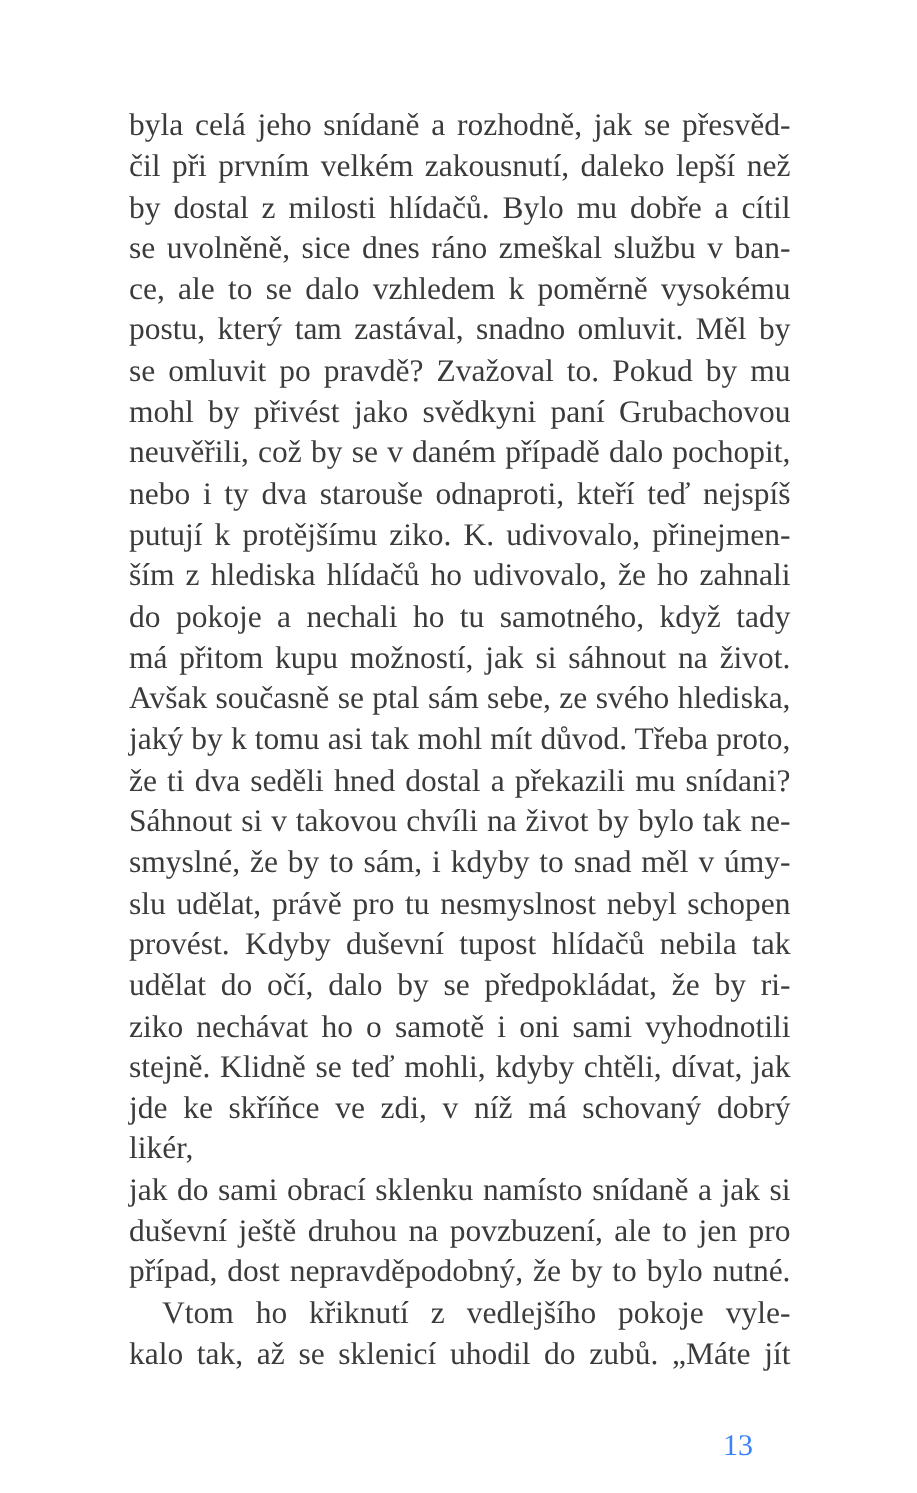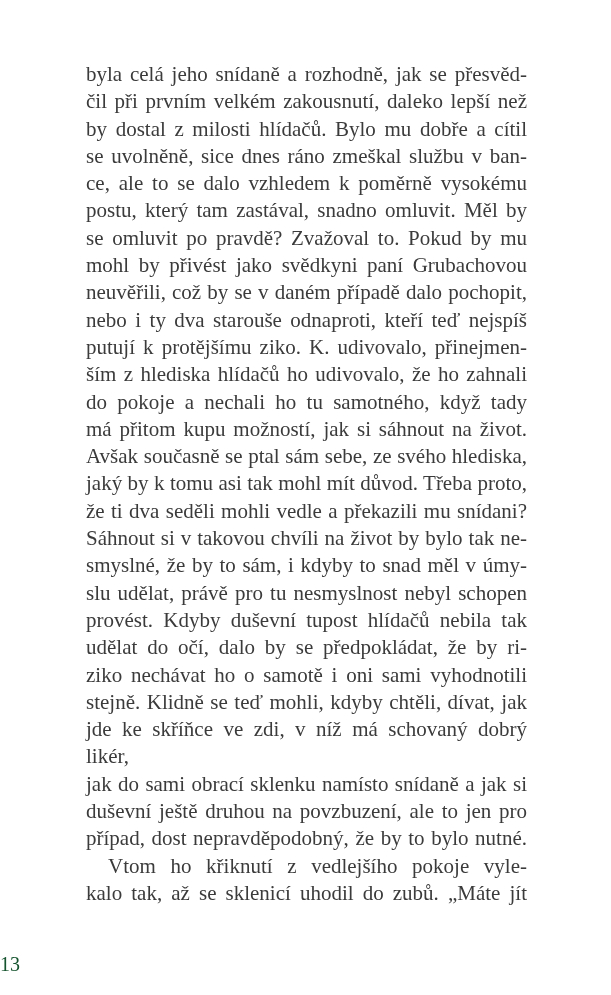--- a/index.html
+++ b/index.html
@@ -12,43 +12,43 @@
     width: 611px;
     height: 995px;
     background: #ffffff;
     overflow: hidden;
     font-family: "Liberation Serif", "DejaVu Serif", serif;
     color: #3b3b3b;
   }
   .text-block {
     position: absolute;
     left: 86px;
-    top: 61px;
+    top: 70px;
     width: 441px;
   }
   .line {
     font-size: 21px;
     line-height: 27.3px;
     white-space: normal;
     text-align: justify;
     text-align-last: justify;
     -moz-text-align-last: justify;
   }
   .line.indent {
     padding-left: 22px;
   }
   .page-number {
     position: absolute;
     left: 0;
     width: 502px;
     top: 951px;
-    text-align: left;
+    text-align: right;
     font-size: 20px;
     line-height: 26px;
-    color: #14532d;
+    color: #3b82f6;
   }
 </style>
 </head>
 <body>
 
 <div class="page">
   <div class="text-block">
     <div class="line">byla celá jeho snídaně a rozhodně, jak se přesvěd-</div>
     <div class="line">čil při prvním velkém zakousnutí, daleko lepší než</div>
     <div class="line">by dostal z milosti hlídačů. Bylo mu dobře a cítil</div>
@@ -58,21 +58,21 @@
     <div class="line">se omluvit po pravdě? Zvažoval to. Pokud by mu</div>
     <div class="line">mohl by přivést jako svědkyni paní Grubachovou</div>
     <div class="line">neuvěřili, což by se v daném případě dalo pochopit,</div>
     <div class="line">nebo i ty dva starouše odnaproti, kteří teď nejspíš</div>
     <div class="line">putují k protějšímu ziko. K. udivovalo, přinejmen-</div>
     <div class="line">ším z hlediska hlídačů ho udivovalo, že ho zahnali</div>
     <div class="line">do pokoje a nechali ho tu samotného, když tady</div>
     <div class="line">má přitom kupu možností, jak si sáhnout na život.</div>
     <div class="line">Avšak současně se ptal sám sebe, ze svého hlediska,</div>
     <div class="line">jaký by k tomu asi tak mohl mít důvod. Třeba proto,</div>
-    <div class="line">že ti dva seděli mohli vedle a překazili mu snídani?</div>
+    <div class="line">že ti dva seděli hned dostal a překazili mu snídani?</div>
     <div class="line">Sáhnout si v takovou chvíli na život by bylo tak ne-</div>
     <div class="line">smyslné, že by to sám, i kdyby to snad měl v úmy-</div>
     <div class="line">slu udělat, právě pro tu nesmyslnost nebyl schopen</div>
     <div class="line">provést. Kdyby duševní tupost hlídačů nebila tak</div>
     <div class="line">udělat do očí, dalo by se předpokládat, že by ri-</div>
     <div class="line">ziko nechávat ho o samotě i oni sami vyhodnotili</div>
     <div class="line">stejně. Klidně se teď mohli, kdyby chtěli, dívat, jak</div>
     <div class="line">jde ke skříňce ve zdi, v níž má schovaný dobrý likér,</div>
     <div class="line">jak do sami obrací sklenku namísto snídaně a jak si</div>
     <div class="line">duševní ještě druhou na povzbuzení, ale to jen pro</div>

